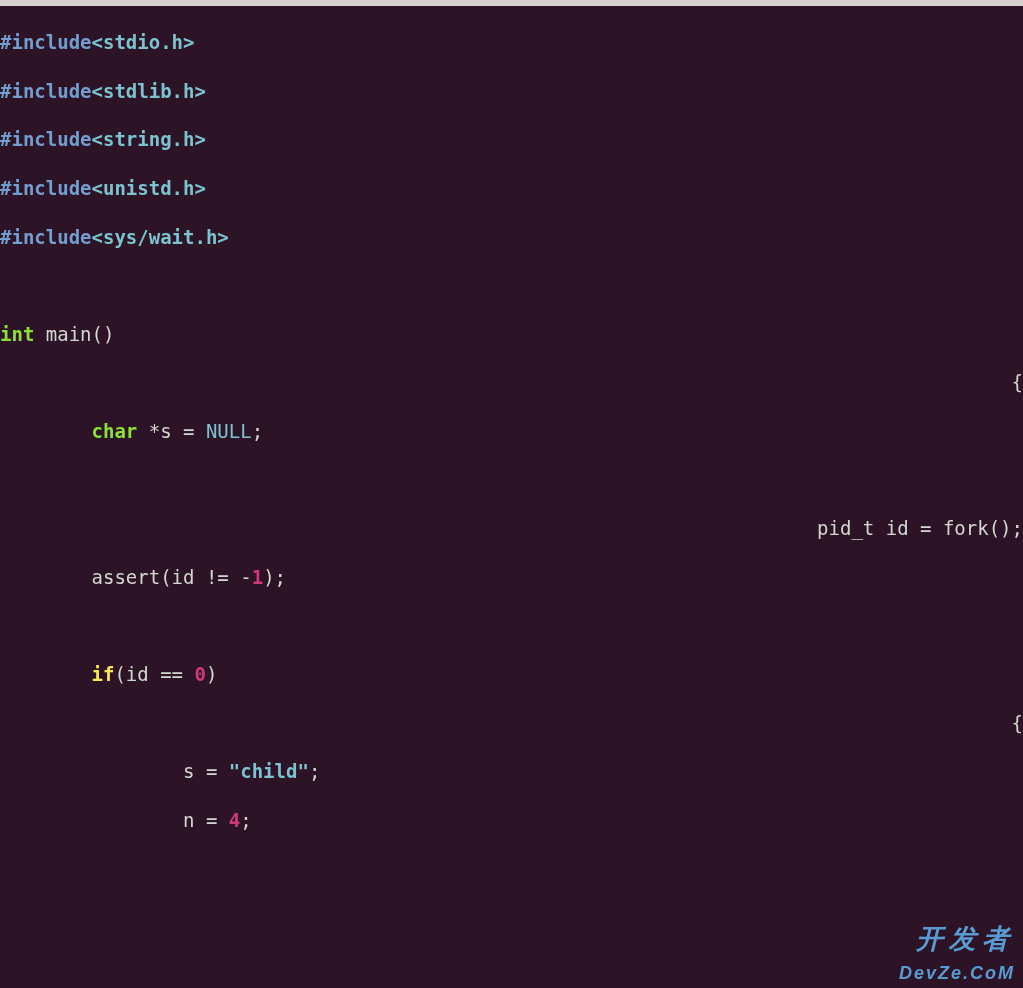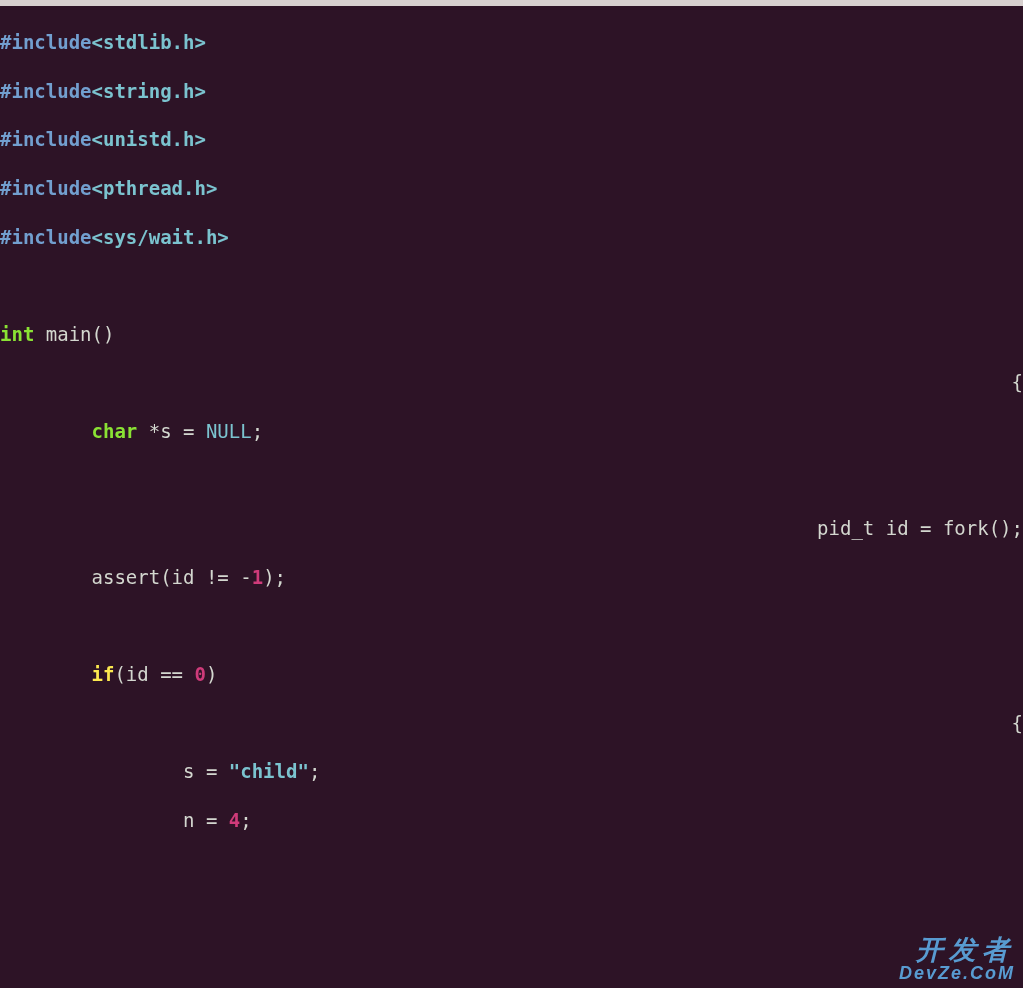--- a/index.html
+++ b/index.html
@@ -39,32 +39,32 @@
     bottom: 6px;
     font-family: Arial, sans-serif;
     font-style: italic;
     font-weight: 700;
     color: rgba(96,180,240,0.85);
     text-align: right;
     line-height: 1.0;
     pointer-events: none;
   }
   .watermark .l1 { font-size: 27px; letter-spacing: 6px; display:block; }
-  .watermark .l2 { font-size: 18px; letter-spacing: 2px; display:block; }
+  .watermark .l2 { font-size: 18px; letter-spacing: 2px; display:block;margin-top:11px; }
 </style>
 </head>
 <body>
 
 <div class="top-bar"></div>
 
 <div class="page">
+<span class="line"><span class="preproc">#include</span><span class="anglestr">&lt;stdio.h&gt;</span></span>
 <span class="line"><span class="preproc">#include</span><span class="anglestr">&lt;stdlib.h&gt;</span></span>
 <span class="line"><span class="preproc">#include</span><span class="anglestr">&lt;string.h&gt;</span></span>
 <span class="line"><span class="preproc">#include</span><span class="anglestr">&lt;unistd.h&gt;</span></span>
-<span class="line"><span class="preproc">#include</span><span class="anglestr">&lt;pthread.h&gt;</span></span>
 <span class="line"><span class="preproc">#include</span><span class="anglestr">&lt;sys/wait.h&gt;</span></span>
 <span class="line"> </span>
 <span class="line"><span class="type">int</span><span class="plain"> main()</span></span>
 <span class="line plain">{</span>
 <span class="line">        <span class="type">char</span><span class="plain"> *s = </span><span class="null">NULL</span><span class="punct">;</span></span>
 <span class="line"> </span>
 <span class="line plain">        <span>pid_t id = fork();</span></span>
 <span class="line">        <span class="plain">assert(id != -</span><span class="num">1</span><span class="punct">);</span></span>
 <span class="line"> </span>
 <span class="line">        <span class="kw">if</span><span class="plain">(id == </span><span class="num">0</span><span class="punct">)</span></span>

